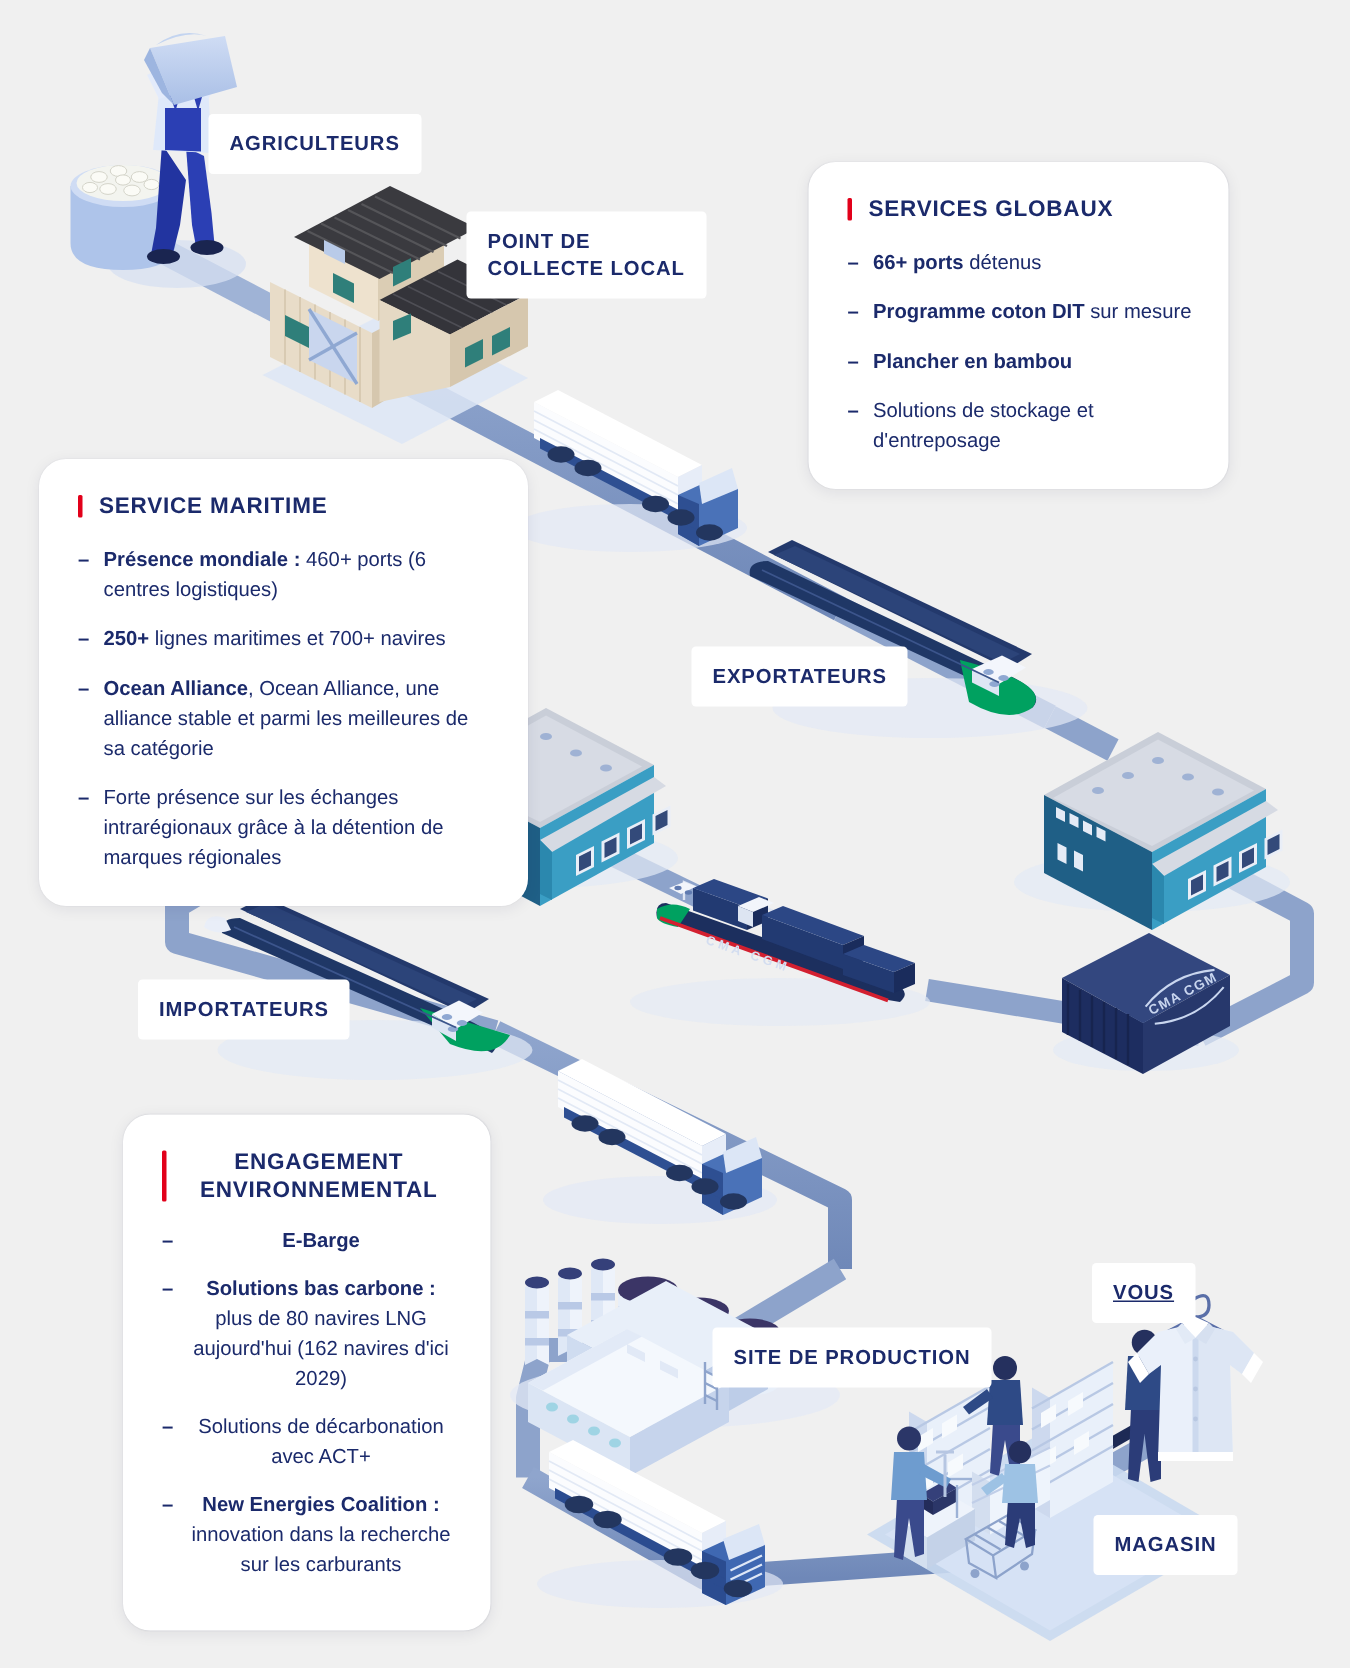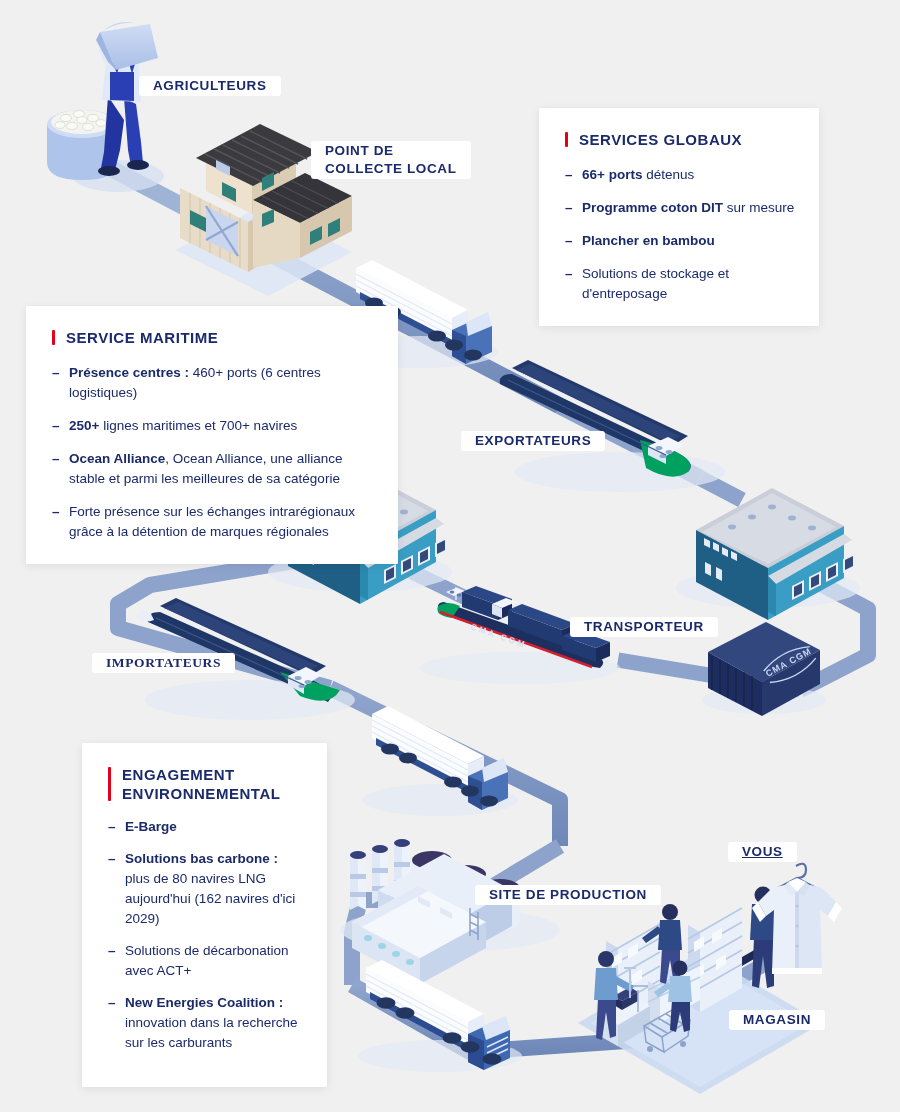--- a/index.html
+++ b/index.html
@@ -19,32 +19,32 @@
 
   
   .node-label{
     position:absolute;
     background:#ffffff;
     color:#1b2a6b;
     font-weight:700;
     font-size:13.5px;
     letter-spacing:.045em;
     line-height:1.35;
-    padding:1px 14px;
+    padding:11px 14px;
     border-radius:3px;
     white-space:pre-line;
     z-index:5;
     box-shadow:0 0 0 0 rgba(0,0,0,0);
   }
 
   
   .card{
     position:absolute;
     background:#ffffff;
-    border-radius:1px;
+    border-radius:18px;
     z-index:6;
     box-shadow:0 2px 10px rgba(20,30,70,.08), 0 0 1px rgba(20,30,70,.10);
     padding:22px 24px 22px 26px;
   }
   .card-title{
     position:relative;
     font-size:15px;
     font-weight:700;
     letter-spacing:.035em;
     color:#1b2a6b;
@@ -74,30 +74,30 @@
   .bullets li .dash{
     position:absolute; left:0; top:0;
     font-weight:700;
     color:#1b2a6b;
   }
   .bullets b{ font-weight:700; }
   .bullets .rest{ font-weight:400; }
 
   
   #card-services{ left:539px; top:108px; width:280px; }
-  #card-maritime{ left:26px; top:306px; width:372px; }
-  #card-engagement{ left:82px; top:743px; width:245px; }
+  #card-maritime{ left:26px; top:306px; width:326px; }
+  #card-engagement{ left:82px; top:743px; width:245px;text-align:center; }
   #card-engagement .card-title{ margin-bottom:14px; }
   #card-engagement .bullets li{ margin-bottom:12px; }
 
   
   #lbl-agriculteurs{ left:139px; top:76px; }
   #lbl-point{ left:311px; top:141px; }
   #lbl-exportateurs{ left:461px; top:431px; }
-  #lbl-importateurs{ left:92px; top:653px;font-family:Liberation Serif, serif; }
+  #lbl-importateurs{ left:92px; top:653px; }
   #lbl-transporteur{ left:570px; top:617px; }
   #lbl-site{ left:475px; top:885px; }
   #lbl-distributeurs{ left:368px; top:1039px; }
   #lbl-magasin{ left:729px; top:1010px; }
   #lbl-vous{ left:728px; top:842px;text-decoration:underline; }
 </style>
 </head>
 <body>
 
 <div id="stage">
@@ -741,39 +741,38 @@
 
       <path d="M772 968 L822 968 L822 974 L772 974 Z" fill="#ffffff"></path>
     </g>
   </svg>
 
   <div class="node-label" id="lbl-agriculteurs">AGRICULTEURS</div>
   <div class="node-label" id="lbl-exportateurs">EXPORTATEURS</div>
   <div class="node-label" id="lbl-point">POINT DE
 COLLECTE LOCAL</div>
   <div class="node-label" id="lbl-importateurs">IMPORTATEURS</div>
-  <div class="node-label" id="lbl-transporteur">TRANSPORTEUR</div>
   <div class="node-label" id="lbl-site">SITE DE PRODUCTION</div>
   <div class="node-label" id="lbl-magasin">MAGASIN</div>
   <div class="node-label" id="lbl-vous">VOUS</div>
 
   <div class="card" id="card-services">
     <div class="card-title">SERVICES GLOBAUX</div>
     <ul class="bullets">
       <li><span class="dash">–</span><b>66+ ports</b><span class="rest"> détenus</span></li>
       <li><span class="dash">–</span><b>Programme coton DIT</b><span class="rest"> sur mesure</span></li>
       <li><span class="dash">–</span><b>Plancher en bambou</b><span class="rest"></span></li>
       <li><span class="dash">–</span><b></b><span class="rest">Solutions de stockage et d'entreposage</span></li>
     </ul>
   </div>
 
   <div class="card" id="card-maritime">
     <div class="card-title">SERVICE MARITIME</div>
     <ul class="bullets">
-      <li><span class="dash">–</span><b>Présence centres :</b><span class="rest"> 460+ ports (6 centres logistiques)</span></li>
+      <li><span class="dash">–</span><b>Présence mondiale :</b><span class="rest"> 460+ ports (6 centres logistiques)</span></li>
       <li><span class="dash">–</span><b>250+</b><span class="rest"> lignes maritimes et 700+ navires</span></li>
       <li><span class="dash">–</span><b>Ocean Alliance</b><span class="rest">, Ocean Alliance, une alliance stable et parmi les meilleures de sa catégorie</span></li>
       <li><span class="dash">–</span><b></b><span class="rest">Forte présence sur les échanges intrarégionaux grâce à la détention de marques régionales</span></li>
     </ul>
   </div>
 
   <div class="card" id="card-engagement">
     <div class="card-title">ENGAGEMENT
 ENVIRONNEMENTAL</div>
     <ul class="bullets">

